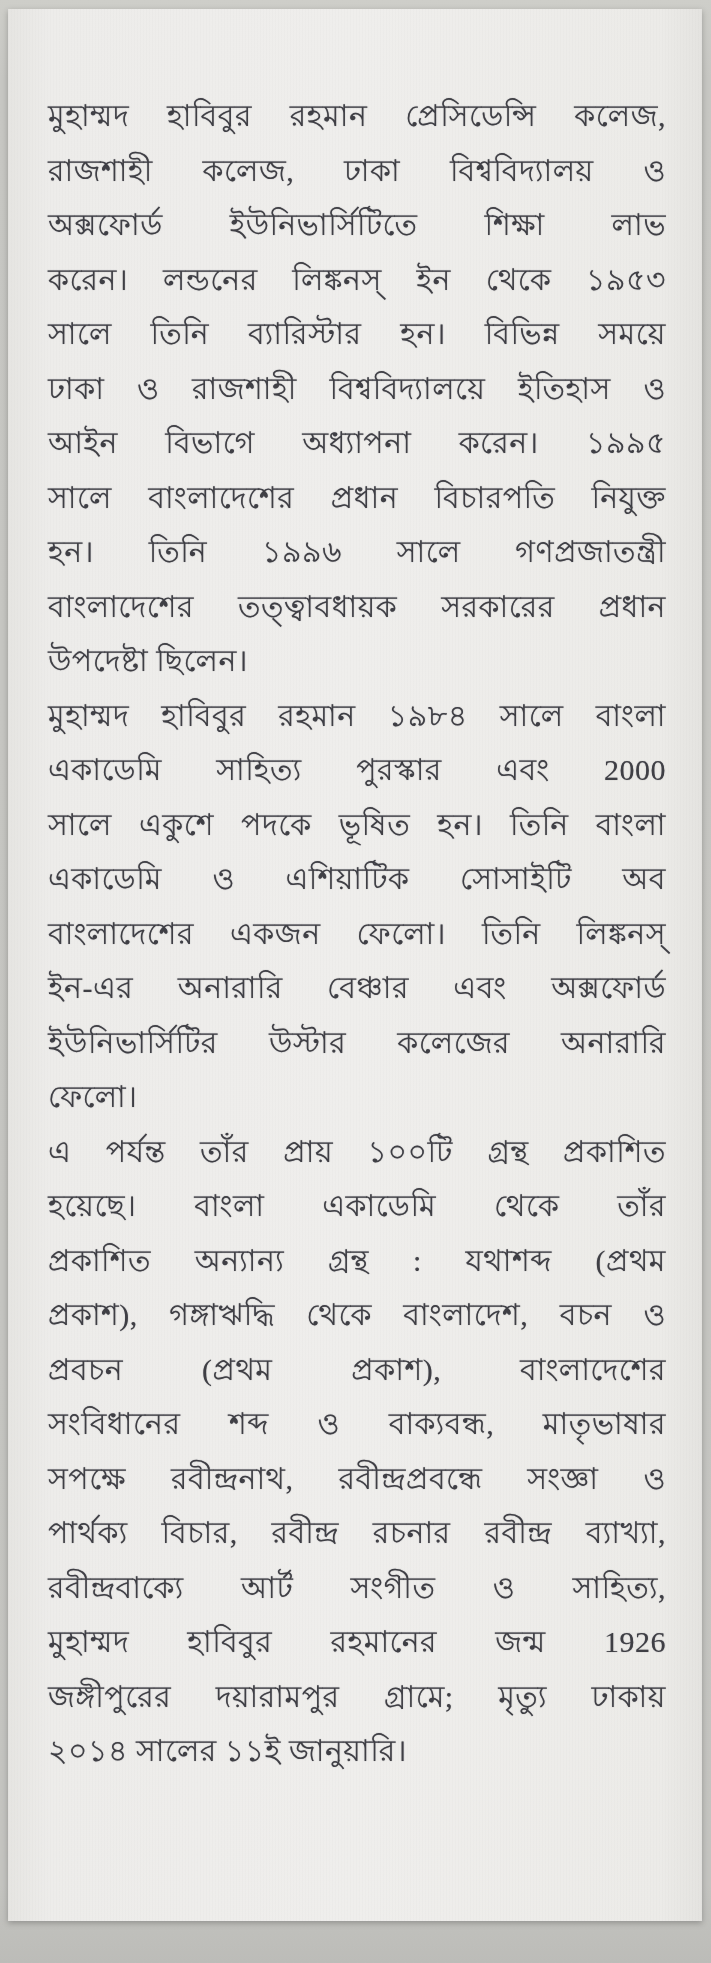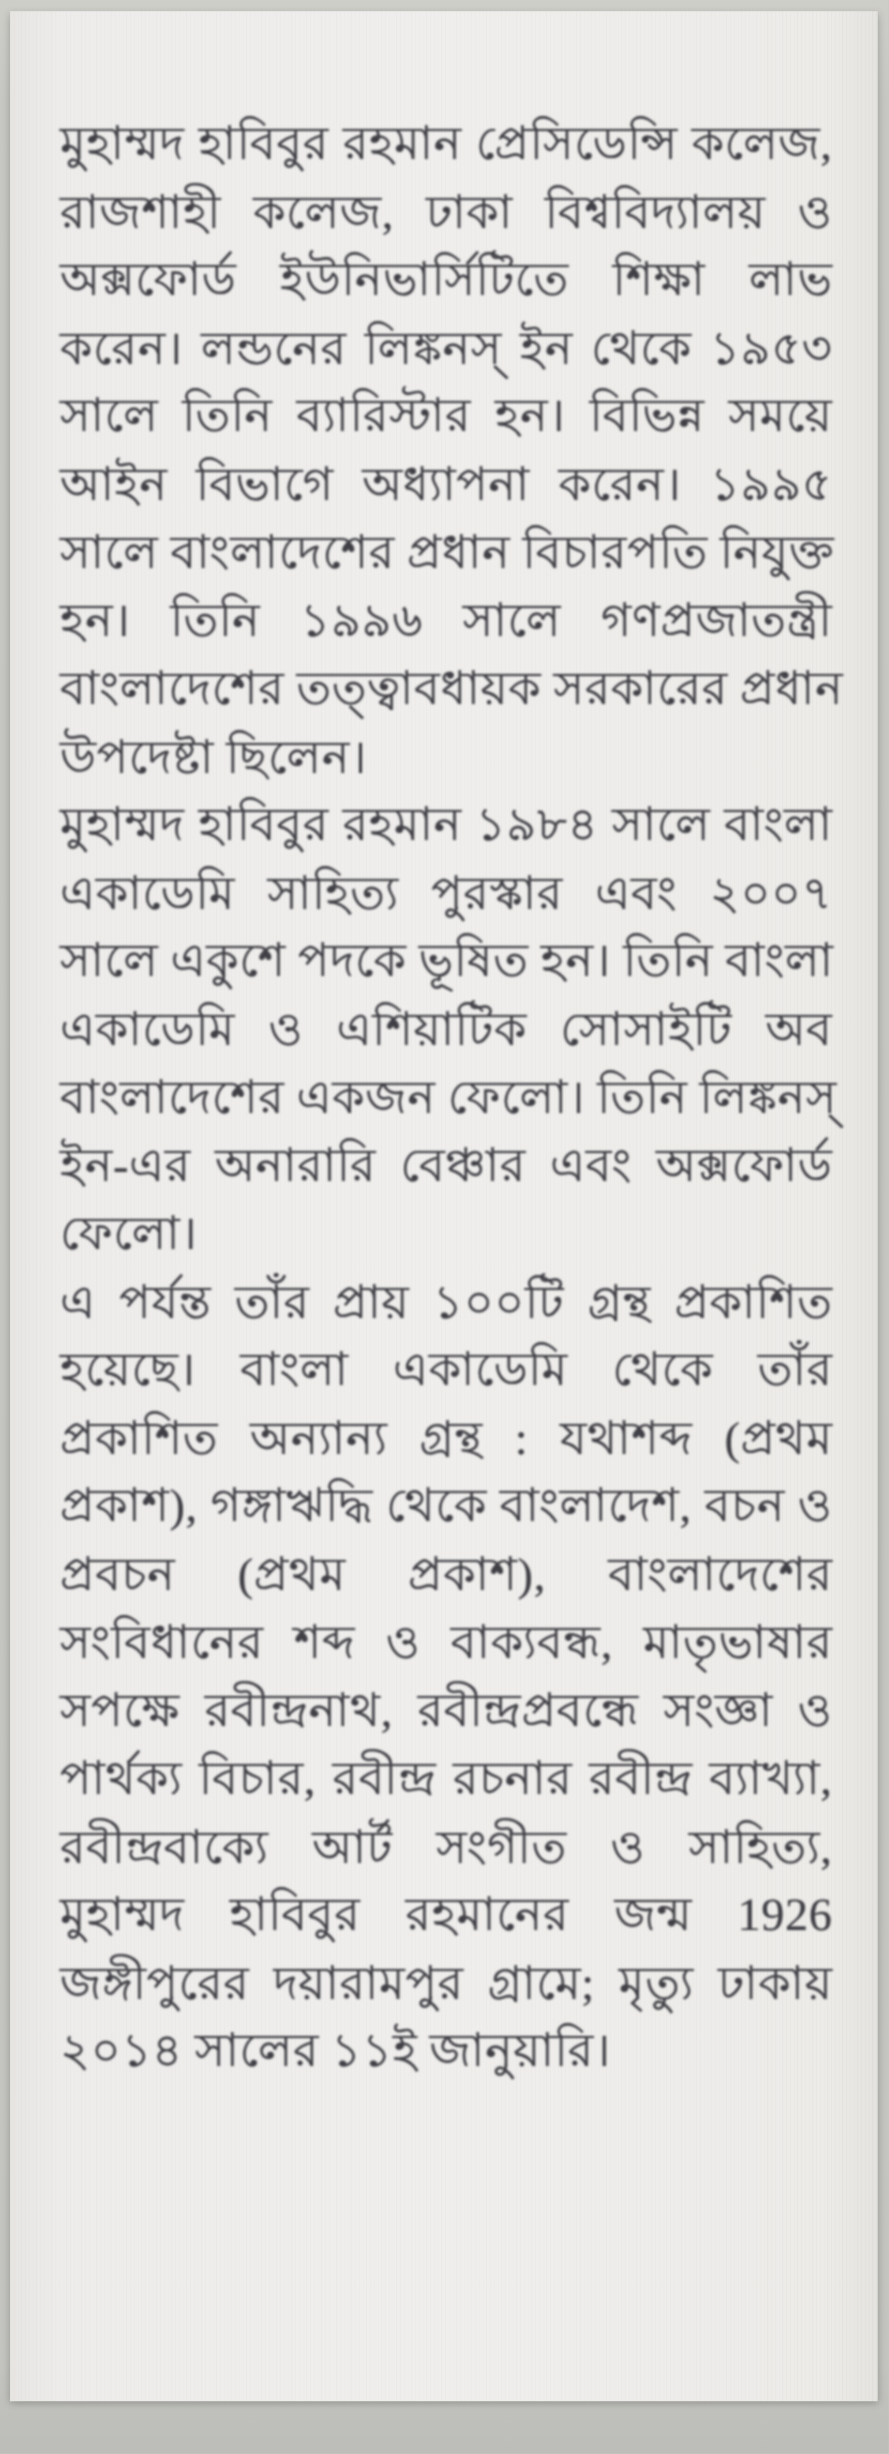--- a/index.html
+++ b/index.html
@@ -34,21 +34,21 @@
   .text-column {
     position: absolute;
     top: 80px;
     left: 40px;
     right: 36px;
   }
   .para {
     margin: 0;
   }
   .line {
-    font-size: 37px;
+    font-size: 30px;
     line-height: 54.5px;
     height: 54.5px;
     color: #3f3f45;
     text-align: justify;
     text-align-last: justify;
     letter-spacing: 0.5px;
     white-space: nowrap;
     filter: blur(0.7px);
     text-shadow: 0 0 1px rgba(60,60,70,0.55);
   }
@@ -62,33 +62,35 @@
 
 <div class="scan-mat">
   <div class="scanned-page">
     <div class="text-column">
         <div class="para">
           <div class="line">মুহাম্মদ হাবিবুর রহমান প্রেসিডেন্সি কলেজ,</div>
           <div class="line">রাজশাহী কলেজ, ঢাকা বিশ্ববিদ্যালয় ও</div>
           <div class="line">অক্সফোর্ড ইউনিভার্সিটিতে শিক্ষা লাভ</div>
           <div class="line">করেন। লন্ডনের লিঙ্কনস্ ইন থেকে ১৯৫৩</div>
           <div class="line">সালে তিনি ব্যারিস্টার হন। বিভিন্ন সময়ে</div>
+          <div class="line">ঢাকা ও রাজশাহী বিশ্ববিদ্যালয়ে ইতিহাস ও</div>
           <div class="line">আইন বিভাগে অধ্যাপনা করেন। ১৯৯৫</div>
           <div class="line">সালে বাংলাদেশের প্রধান বিচারপতি নিযুক্ত</div>
           <div class="line">হন। তিনি ১৯৯৬ সালে গণপ্রজাতন্ত্রী</div>
           <div class="line">বাংলাদেশের তত্ত্বাবধায়ক সরকারের প্রধান</div>
           <div class="line last">উপদেষ্টা ছিলেন।</div>
         </div>
         <div class="para">
           <div class="line">মুহাম্মদ হাবিবুর রহমান ১৯৮৪ সালে বাংলা</div>
-          <div class="line">একাডেমি সাহিত্য পুরস্কার এবং ২০০৭</div>
+          <div class="line">একাডেমি সাহিত্য পুরস্কার এবং 2000</div>
           <div class="line">সালে একুশে পদকে ভূষিত হন। তিনি বাংলা</div>
           <div class="line">একাডেমি ও এশিয়াটিক সোসাইটি অব</div>
           <div class="line">বাংলাদেশের একজন ফেলো। তিনি লিঙ্কনস্</div>
           <div class="line">ইন-এর অনারারি বেঞ্চার এবং অক্সফোর্ড</div>
+          <div class="line">ইউনিভার্সিটির উস্টার কলেজের অনারারি</div>
           <div class="line last">ফেলো।</div>
         </div>
         <div class="para">
           <div class="line">এ পর্যন্ত তাঁর প্রায় ১০০টি গ্রন্থ প্রকাশিত</div>
           <div class="line">হয়েছে। বাংলা একাডেমি থেকে তাঁর</div>
           <div class="line">প্রকাশিত অন্যান্য গ্রন্থ : যথাশব্দ (প্রথম</div>
           <div class="line">প্রকাশ), গঙ্গাঋদ্ধি থেকে বাংলাদেশ, বচন ও</div>
           <div class="line">প্রবচন (প্রথম প্রকাশ), বাংলাদেশের</div>
           <div class="line">সংবিধানের শব্দ ও বাক্যবন্ধ, মাতৃভাষার</div>
           <div class="line">সপক্ষে রবীন্দ্রনাথ, রবীন্দ্রপ্রবন্ধে সংজ্ঞা ও</div>

